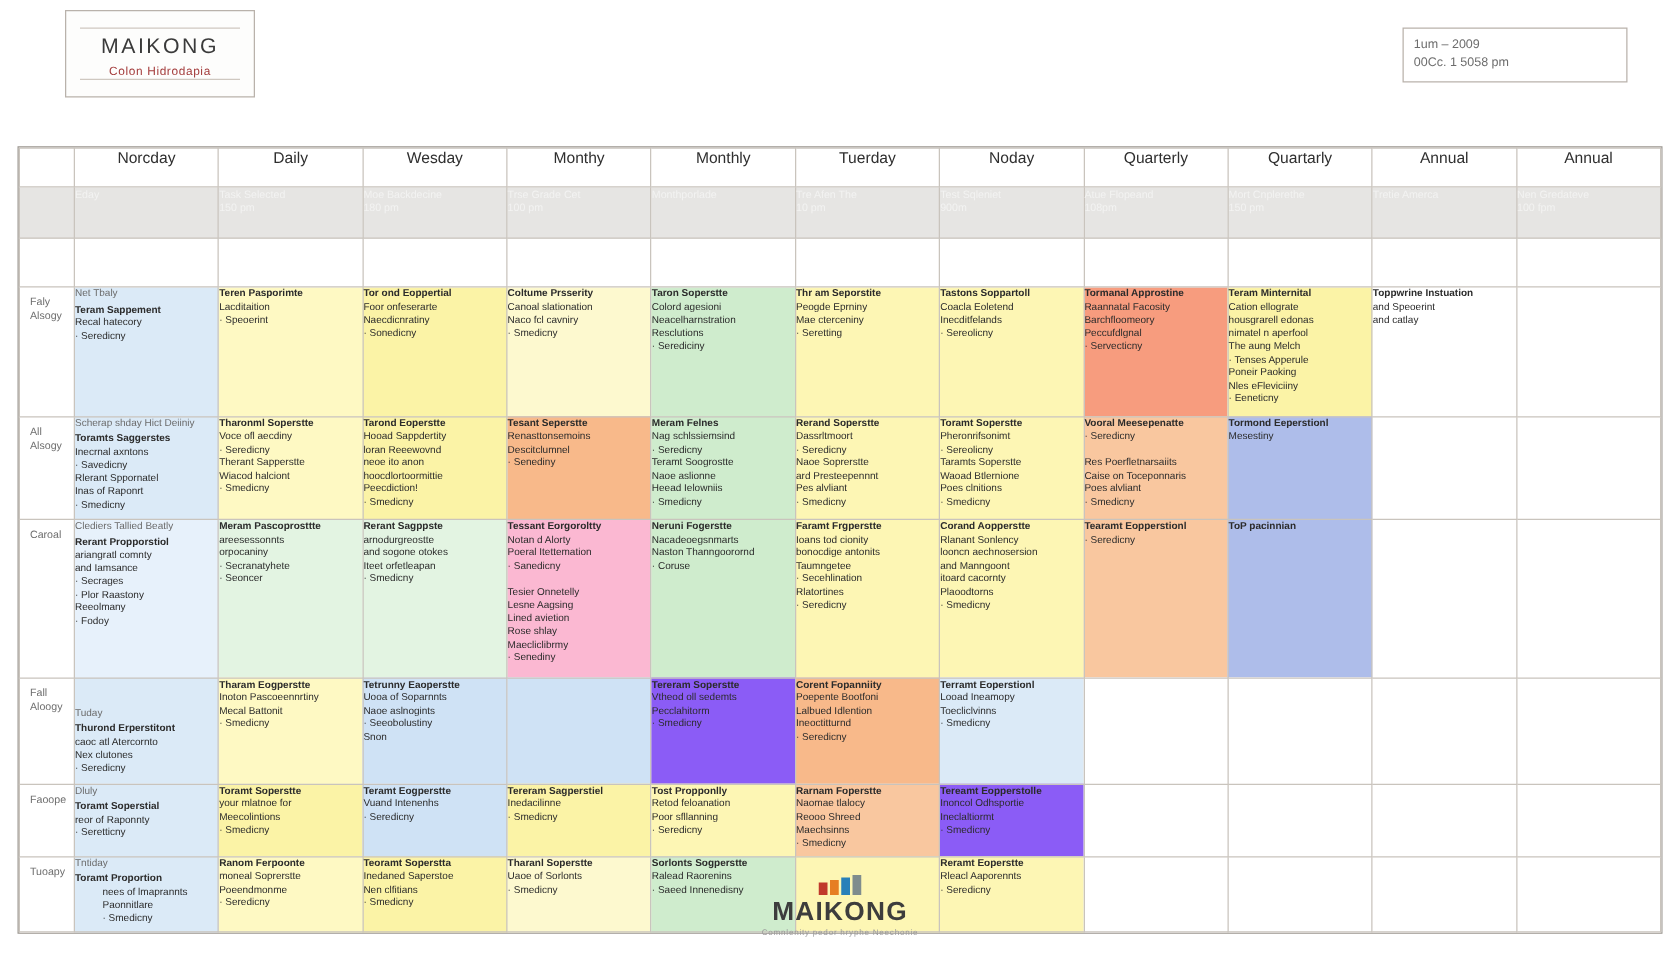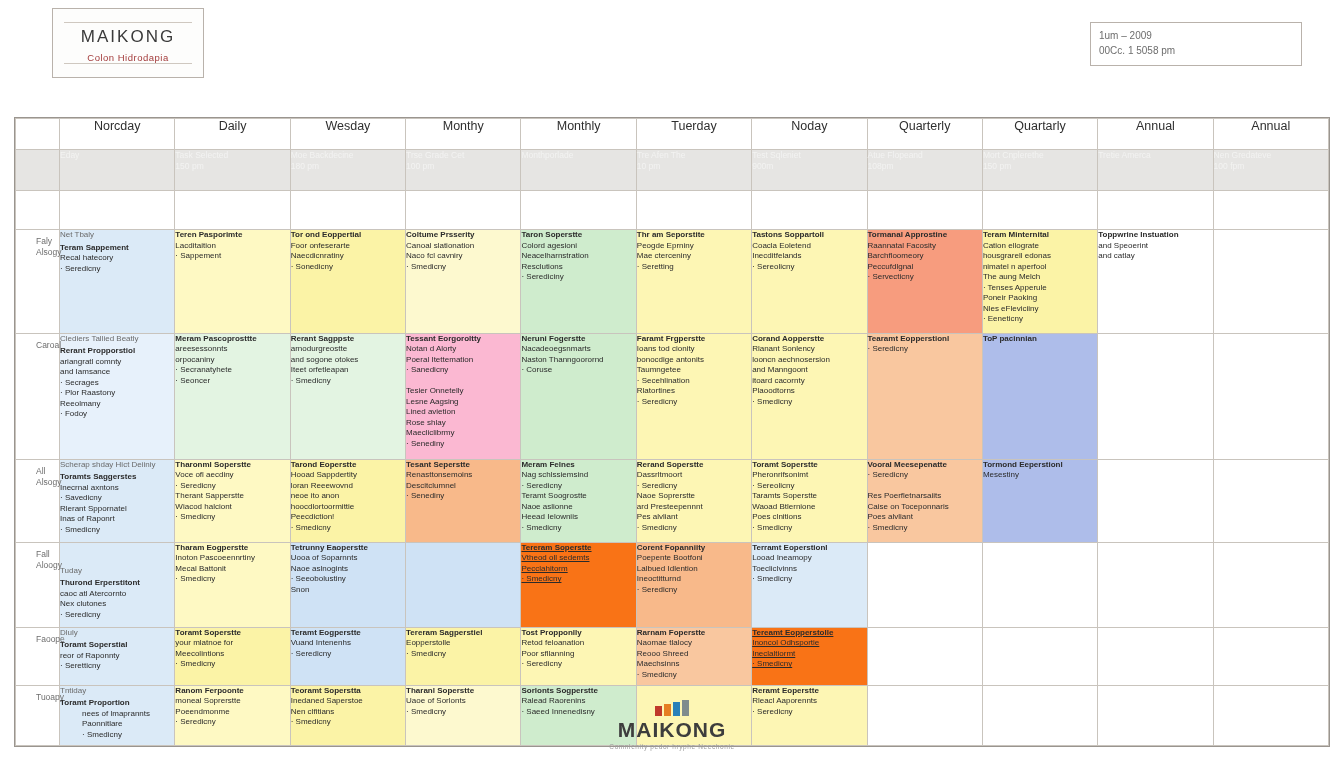--- a/index.html
+++ b/index.html
@@ -25,21 +25,21 @@
 
   .title{
     position:absolute;left:0;right:0;top:20px;text-align:center;
     font-size:33px;font-weight:bold;letter-spacing:1px;color:#1f1f1f;
   }
   .subtitle{
     position:absolute;left:0;right:0;top:74px;text-align:center;
     font-size:13.5px;color:#5c5c5c;
   }
   .meta-box{
-    position:absolute;right:42px;top:22px;width:212px;height:44px;
+    position:absolute;right:42px;top:22px;width:180px;height:44px;
     border:1px solid #b9b2ab;background:#fff;
     padding:5px 8px;box-sizing:border-box;
   }
   .meta-line{font-size:10px;color:#6d6d6d;line-height:15px;}
 
   
   .grid-wrap{position:absolute;left:14px;top:117px;width:1316px;height:630px;
     border:1px solid #9a958f;box-sizing:border-box;background:#fff;}
   table.cal{border-collapse:collapse;width:100%;height:100%;table-layout:fixed;}
   table.cal th,table.cal td{border:1px solid #c9c4bd;vertical-align:top;padding:0;}
@@ -50,37 +50,37 @@
   }
   td.subhead{
     height:40px;background:#e6e5e3;color:#f3f3f2;font-size:8.5px;
     padding:4px 6px;line-height:11px;
   }
   td.subhead.blank{background:#e6e5e3;}
   td.spacer{height:38px;background:#fff;}
 
   td.corner{width:44px;background:#fff;}
   .rowlab{
-    font-size:8.5px;color:#6e6e6e;line-height:11px;padding:6px 20px;
+    font-size:8.5px;color:#6e6e6e;line-height:11px;padding:6px 8px;
   }
 
   .cell{padding:5px 6px;font-size:8px;line-height:10.5px;}
   .cell .t{font-weight:bold;display:block;}
   .cell .l{display:block;}
 
   
   .c-blue{background:#dbeaf7;}
   .c-blue2{background:#cfe2f5;}
   .c-green{background:#fef9c3;}
   .c-green2{background:#cfeccd;}
   .c-yellow{background:#fbf3a6;}
   .c-yellow2{background:#fdf6b4;}
   .c-lightyellow{background:#fdf9cf;}
   .c-pink{background:#fbb8d2;}
-  .c-pink2{background:#f97316;text-decoration:underline;}
+  .c-pink2{background:#8b5cf6;}
   .c-orange{background:#f8b98a;}
   .c-orange2{background:#f9c79f;}
   .c-salmon{background:#f79c7e;}
   .c-periwinkle{background:#aebdea;}
   .c-ltblue{background:#e7f1fb;}
   .c-white{background:#ffffff;}
   .c-mint{background:#e3f4e2;}
 
   
   .footer-logo{
@@ -205,21 +205,21 @@
             <td class="cell c-blue">
               <span class="l" style="color: rgb(107, 107, 107); font-size: 8px; display: block; margin-bottom: 2px;">Net Tbaly</span>
               <span class="l" style="color: rgb(110, 110, 110);"></span>
               <span class="t">Teram Sappement</span>
               <span class="l" style="white-space: pre-line;">Recal hatecory
 · Seredicny</span>
             </td>
             <td class="cell c-green">
               <span class="t">Teren Pasporimte</span>
               <span class="l" style="white-space: pre-line;">Lacditaition
-· Sappement</span>
+· Speoerint</span>
             </td>
             <td class="cell c-yellow">
               <span class="t">Tor ond Eoppertial</span>
               <span class="l" style="white-space: pre-line;">Foor onfeserarte
 Naecdicnratiny
 · Sonedicny</span>
             </td>
             <td class="cell c-lightyellow">
               <span class="t">Coltume Prsserity</span>
               <span class="l" style="white-space: pre-line;">Canoal slationation
@@ -265,20 +265,101 @@
             </td>
             <td class="cell c-white">
               <span class="t">Toppwrine Instuation</span>
               <span class="l" style="white-space: pre-line;">and Speoerint
 and catlay</span>
             </td>
             <td class="cell c-white"></td>
           </tr>
           <tr>
             <td class="corner">
+              <div class="rowlab" style="white-space: pre-line;">All
+Alsogy</div>
+            </td>
+            <td class="cell c-blue">
+              <span class="l" style="color: rgb(107, 107, 107); font-size: 8px; display: block; margin-bottom: 2px;">Scherap shday Hict Deiiniy</span>
+              <span class="l" style="color: rgb(110, 110, 110);"></span>
+              <span class="t">Toramts Saggerstes</span>
+              <span class="l" style="white-space: pre-line;">Inecrnal axntons
+· Savedicny
+Rlerant Sppornatel
+Inas of Raponrt
+· Smedicny</span>
+            </td>
+            <td class="cell c-green">
+              <span class="t">Tharonml Soperstte</span>
+              <span class="l" style="white-space: pre-line;">Voce ofl aecdiny
+· Seredicny
+Therant Sapperstte
+Wiacod halciont
+· Smedicny</span>
+            </td>
+            <td class="cell c-yellow">
+              <span class="t">Tarond Eoperstte</span>
+              <span class="l" style="white-space: pre-line;">Hooad Sappdertity
+loran Reeewovnd
+neoe ito anon
+hoocdlortoormittie
+Peecdiction!
+· Smedicny</span>
+            </td>
+            <td class="cell c-orange">
+              <span class="t">Tesant Seperstte</span>
+              <span class="l" style="white-space: pre-line;">Renasttonsemoins
+Descitclumnel
+· Senediny</span>
+            </td>
+            <td class="cell c-green2">
+              <span class="t">Meram Felnes</span>
+              <span class="l" style="white-space: pre-line;">Nag schlssiemsind
+· Seredicny
+Teramt Soogrostte
+Naoe aslionne
+Heead Ielowniis
+· Smedicny</span>
+            </td>
+            <td class="cell c-yellow2">
+              <span class="t">Rerand Soperstte</span>
+              <span class="l" style="white-space: pre-line;">Dassrltmoort
+· Seredicny
+Naoe Soprerstte
+ard Presteepennnt
+Pes alvliant
+· Smedicny</span>
+            </td>
+            <td class="cell c-yellow2">
+              <span class="t">Toramt Soperstte</span>
+              <span class="l" style="white-space: pre-line;">Pheronrifsonimt
+· Sereolicny
+Taramts Soperstte
+Waoad Btlernione
+Poes clnitions
+· Smedicny</span>
+            </td>
+            <td class="cell c-orange2">
+              <span class="t">Vooral Meesepenatte</span>
+              <span class="l" style="white-space: pre-line;">· Seredicny
+
+Res Poerfletnarsaiits
+Caise on Toceponnaris
+Poes alvliant
+· Smedicny</span>
+            </td>
+            <td class="cell c-periwinkle">
+              <span class="t">Tormond Eeperstionl</span>
+              <span class="l" style="white-space: pre-line;">Mesestiny</span>
+            </td>
+            <td class="cell c-white"></td>
+            <td class="cell c-white"></td>
+          </tr>
+          <tr>
+            <td class="corner">
               <div class="rowlab" style="white-space: pre-line;">Caroal</div>
             </td>
             <td class="cell c-ltblue">
               <span class="l" style="color: rgb(107, 107, 107); font-size: 8px; display: block; margin-bottom: 2px;">Clediers Tallied Beatly</span>
               <span class="l" style="color: rgb(110, 110, 110);"></span>
               <span class="t">Rerant Propporstiol</span>
               <span class="l" style="white-space: pre-line;">ariangratl comnty
 and Iamsance
 · Secrages
 · Plor Raastony
@@ -341,101 +422,20 @@
               <span class="l" style="white-space: pre-line;">· Seredicny</span>
             </td>
             <td class="cell c-periwinkle">
               <span class="t">ToP pacinnian</span>
             </td>
             <td class="cell c-white"></td>
             <td class="cell c-white"></td>
           </tr>
           <tr>
             <td class="corner">
-              <div class="rowlab" style="white-space: pre-line;">All
-Alsogy</div>
-            </td>
-            <td class="cell c-blue">
-              <span class="l" style="color: rgb(107, 107, 107); font-size: 8px; display: block; margin-bottom: 2px;">Scherap shday Hict Deiiniy</span>
-              <span class="l" style="color: rgb(110, 110, 110);"></span>
-              <span class="t">Toramts Saggerstes</span>
-              <span class="l" style="white-space: pre-line;">Inecrnal axntons
-· Savedicny
-Rlerant Sppornatel
-Inas of Raponrt
-· Smedicny</span>
-            </td>
-            <td class="cell c-green">
-              <span class="t">Tharonml Soperstte</span>
-              <span class="l" style="white-space: pre-line;">Voce ofl aecdiny
-· Seredicny
-Therant Sapperstte
-Wiacod halciont
-· Smedicny</span>
-            </td>
-            <td class="cell c-yellow">
-              <span class="t">Tarond Eoperstte</span>
-              <span class="l" style="white-space: pre-line;">Hooad Sappdertity
-loran Reeewovnd
-neoe ito anon
-hoocdlortoormittie
-Peecdiction!
-· Smedicny</span>
-            </td>
-            <td class="cell c-orange">
-              <span class="t">Tesant Seperstte</span>
-              <span class="l" style="white-space: pre-line;">Renasttonsemoins
-Descitclumnel
-· Senediny</span>
-            </td>
-            <td class="cell c-green2">
-              <span class="t">Meram Felnes</span>
-              <span class="l" style="white-space: pre-line;">Nag schlssiemsind
-· Seredicny
-Teramt Soogrostte
-Naoe aslionne
-Heead Ielowniis
-· Smedicny</span>
-            </td>
-            <td class="cell c-yellow2">
-              <span class="t">Rerand Soperstte</span>
-              <span class="l" style="white-space: pre-line;">Dassrltmoort
-· Seredicny
-Naoe Soprerstte
-ard Presteepennnt
-Pes alvliant
-· Smedicny</span>
-            </td>
-            <td class="cell c-yellow2">
-              <span class="t">Toramt Soperstte</span>
-              <span class="l" style="white-space: pre-line;">Pheronrifsonimt
-· Sereolicny
-Taramts Soperstte
-Waoad Btlernione
-Poes clnitions
-· Smedicny</span>
-            </td>
-            <td class="cell c-orange2">
-              <span class="t">Vooral Meesepenatte</span>
-              <span class="l" style="white-space: pre-line;">· Seredicny
-
-Res Poerfletnarsaiits
-Caise on Toceponnaris
-Poes alvliant
-· Smedicny</span>
-            </td>
-            <td class="cell c-periwinkle">
-              <span class="t">Tormond Eeperstionl</span>
-              <span class="l" style="white-space: pre-line;">Mesestiny</span>
-            </td>
-            <td class="cell c-white"></td>
-            <td class="cell c-white"></td>
-          </tr>
-          <tr>
-            <td class="corner">
               <div class="rowlab" style="white-space: pre-line;">Fall
 Aloogy</div>
             </td>
             <td class="cell c-blue">
               <span class="l" style="color: rgb(107, 107, 107); font-size: 8px; display: block; margin-bottom: 2px; margin-top: 23px;">Tuday</span>
               <span class="l" style="color: rgb(110, 110, 110);"></span>
               <span class="t">Thurond Erperstitont</span>
               <span class="l" style="white-space: pre-line;">caoc atl Atercornto
 Nex clutones
 · Seredicny</span>
@@ -496,21 +496,21 @@
 Meecolintions
 · Smedicny</span>
             </td>
             <td class="cell c-blue2">
               <span class="t">Teramt Eogperstte</span>
               <span class="l" style="white-space: pre-line;">Vuand Intenenhs
 · Seredicny</span>
             </td>
             <td class="cell c-yellow">
               <span class="t">Tereram Sagperstiel</span>
-              <span class="l" style="white-space: pre-line;">Eopperstolle
+              <span class="l" style="white-space: pre-line;">Inedacilinne
 · Smedicny</span>
             </td>
             <td class="cell c-yellow2">
               <span class="t">Tost Propponlly</span>
               <span class="l" style="white-space: pre-line;">Retod feloanation
 Poor sfllanning
 · Seredicny</span>
             </td>
             <td class="cell c-orange2">
               <span class="t">Rarnam Foperstte</span>

